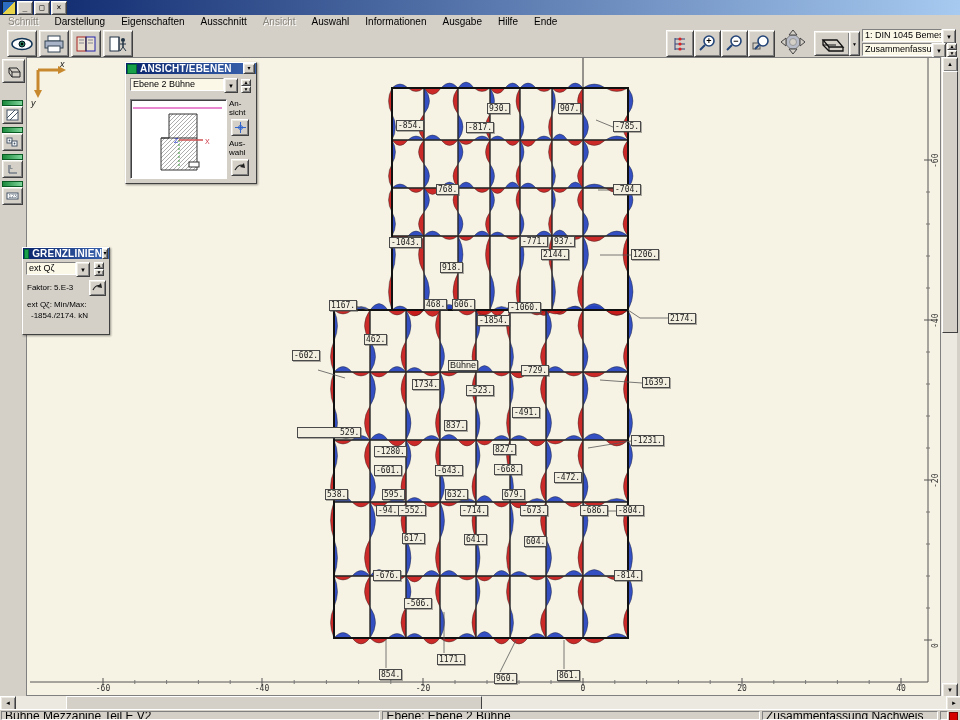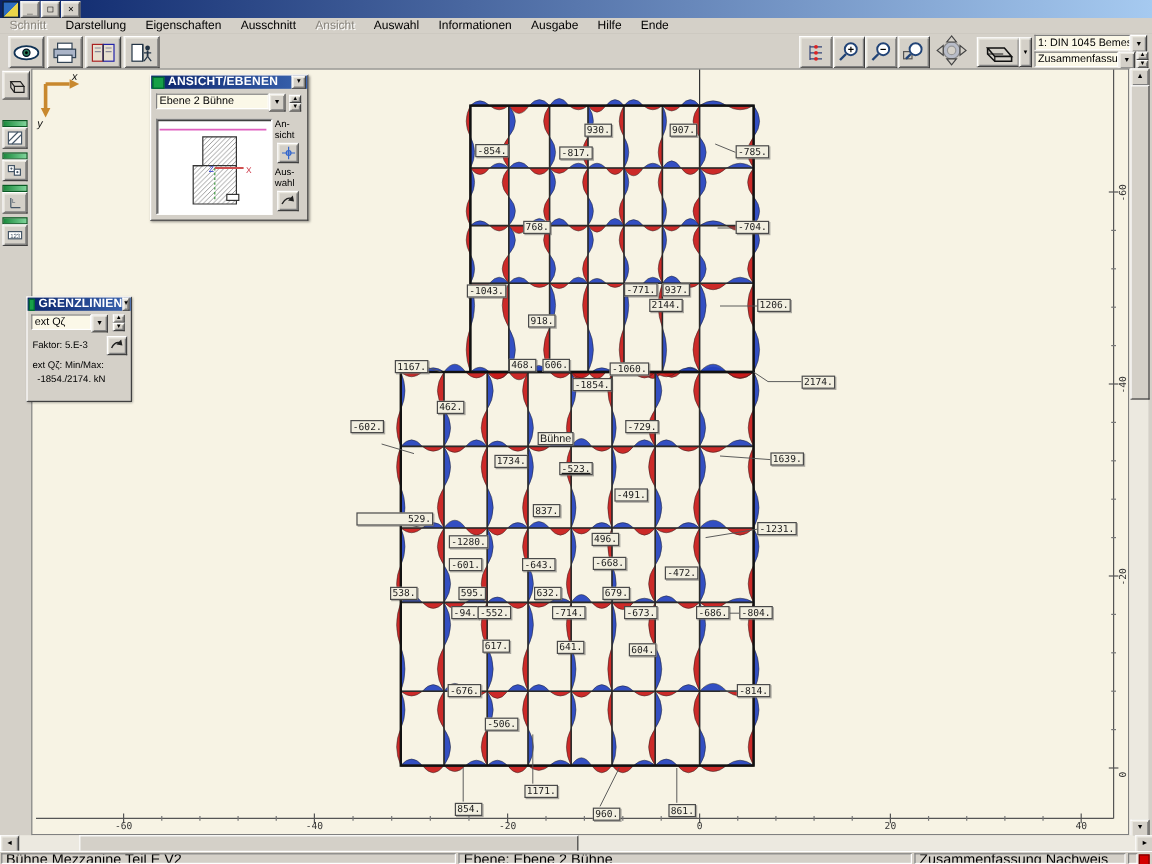--- a/index.html
+++ b/index.html
@@ -662,29 +662,29 @@
       <div class="ann" style="left: 631px; top: 249px;">1206.</div>
       <div class="ann" style="left: 440px; top: 262px;">918.</div>
       <div class="ann" style="left: 329px; top: 300px;">1167.</div>
       <div class="ann" style="left: 424px; top: 299px;">468.</div>
       <div class="ann" style="left: 452px; top: 299px;">606.</div>
       <div class="ann" style="left: 508px; top: 302px;">-1060.</div>
       <div class="ann" style="left: 668px; top: 313px;">2174.</div>
       <div class="ann" style="left: 477px; top: 315px;">-1854.</div>
       <div class="ann" style="left: 364px; top: 334px;">462.</div>
       <div class="ann" style="left: 292px; top: 350px;">-602.</div>
-      <div class="ann" style="left: 521px; top: 350px;">-729.</div>
+      <div class="ann" style="left: 521px; top: 365px;">-729.</div>
       <div class="ann" style="left: 412px; top: 379px;">1734.</div>
       <div class="ann" style="left: 642px; top: 377px;">1639.</div>
-      <div class="ann" style="left: 466px; top: 385px; text-decoration: underline;">-523.</div>
+      <div class="ann" style="left: 466px; top: 385px;">-523.</div>
       <div class="ann" style="left: 512px; top: 407px;">-491.</div>
       <div class="ann" style="left: 297px; top: 427px; padding-left: 42px;">529.</div>
       <div class="ann" style="left: 444px; top: 420px;">837.</div>
       <div class="ann" style="left: 374px; top: 446px;">-1280.</div>
-      <div class="ann" style="left: 493px; top: 444px;">496.</div>
+      <div class="ann" style="left: 493px; top: 444px;">827.</div>
       <div class="ann" style="left: 631px; top: 435px;">-1231.</div>
       <div class="ann" style="left: 374px; top: 465px;">-601.</div>
       <div class="ann" style="left: 435px; top: 465px;">-643.</div>
       <div class="ann" style="left: 494px; top: 464px;">-668.</div>
       <div class="ann" style="left: 554px; top: 472px;">-472.</div>
       <div class="ann" style="left: 325px; top: 489px;">538.</div>
       <div class="ann" style="left: 382px; top: 489px;">595.</div>
       <div class="ann" style="left: 445px; top: 489px;">632.</div>
       <div class="ann" style="left: 502px; top: 489px;">679.</div>
       <div class="ann" style="left: 376px; top: 505px;">-94.</div>

